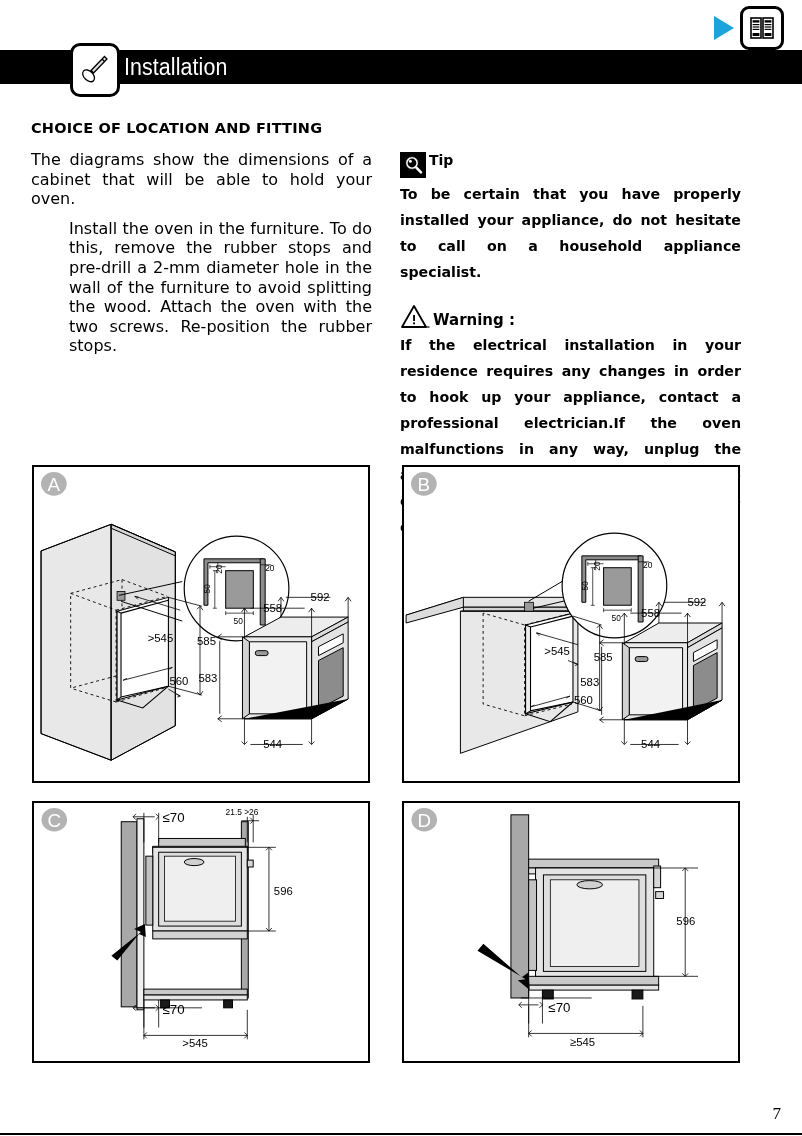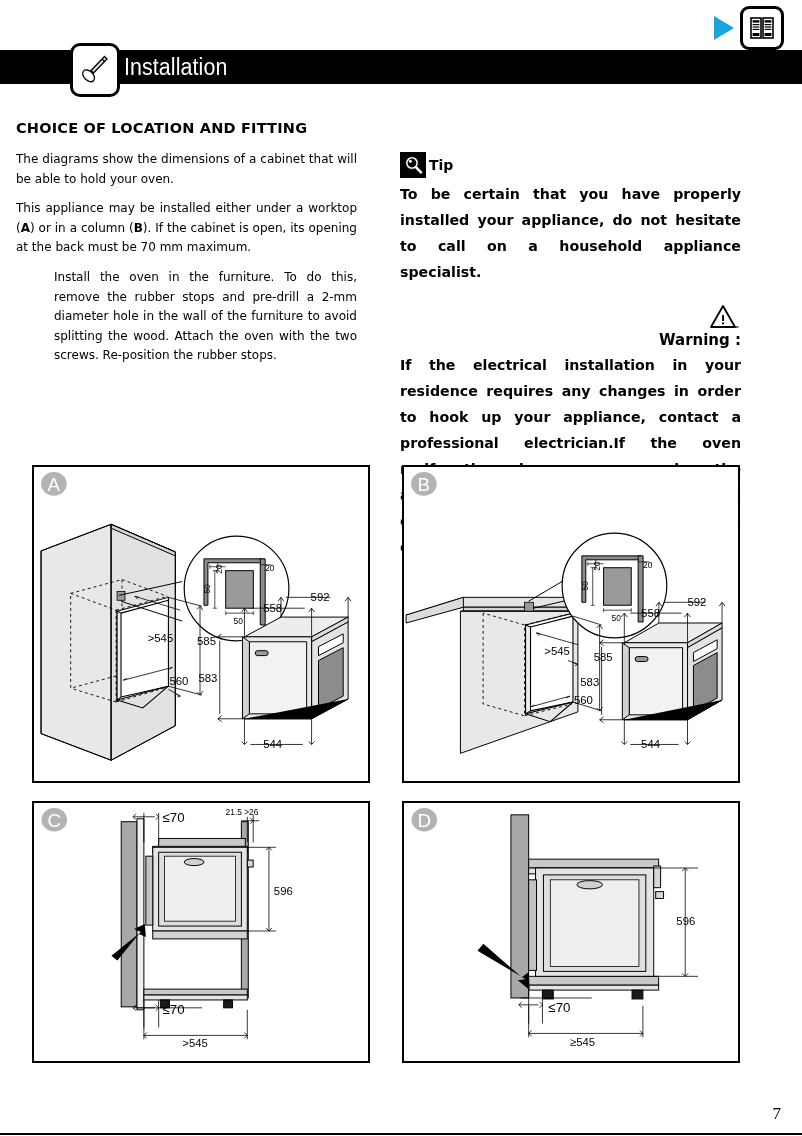--- a/index.html
+++ b/index.html
@@ -12,30 +12,30 @@
   .nav-icons{position:absolute;right:18px;top:6px;display:flex;align-items:center;gap:6px;}
   .play-tri{width:0;height:0;border-left:20px solid #1aa3dd;border-top:12px solid transparent;border-bottom:12px solid transparent;}
   .book-btn{width:38px;height:38px;border:3px solid #000;border-radius:9px;background:#fff;display:flex;align-items:center;justify-content:center;}
   
   .header-band{position:absolute;left:0;top:50px;width:802px;height:34px;background:#000;}
   .header-tool{position:absolute;left:70px;top:43px;width:44px;height:48px;border:3px solid #000;border-radius:10px;background:#fff;display:flex;align-items:center;justify-content:center;}
   .header-title{position:absolute;left:124px;top:50px;height:34px;display:flex;align-items:center;
     color:#fff;font-size:23px;font-weight:400;letter-spacing:.1px;
     font-family:"Liberation Sans",sans-serif;transform:scaleX(.93);transform-origin:left center;}
   
-  .col-left{position:absolute;left:16px;top:120px;width:341px;}
+  .col-left{position:absolute;left:31px;top:120px;width:341px;}
   .col-right{position:absolute;left:400px;top:152px;width:341px;}
   .sec-title{font-size:14.5px;font-weight:bold;letter-spacing:.2px;margin:0 0 14px 0;}
-  .para{font-size:12px;line-height:19.6px;text-align:justify;margin:0 0 10px 0;}
+  .para{font-size:16px;line-height:19.6px;text-align:justify;margin:0 0 10px 0;}
   .para.last{margin-bottom:0;margin-left:38px;}
   .para b{font-weight:bold;}
-  .tip-row{display:flex;align-items:center;gap:3px;margin-bottom:3px;}
+  .tip-row{display:flex;align-items:flex-start;gap:3px;margin-bottom:3px;}
   .tip-ico{width:26px;height:26px;background:#000;display:flex;align-items:center;justify-content:center;flex:0 0 auto;}
   .tip-lbl{font-size:14px;font-weight:bold;padding-bottom:1px;}
-  .warn-row{display:flex;align-items:flex-end;gap:1px;margin:0 0 2px 0;flex-direction:column;}
+  .warn-row{display:flex;align-items:flex-end;gap:1px;margin:0 0 2px 0;}
   .warn-ico{width:32px;height:27px;flex:0 0 auto;}
   .warn-lbl{font-size:15px;font-weight:bold;padding-bottom:1px;}
   .bold-para{font-size:14.2px;line-height:26px;font-weight:bold;text-align:justify;margin:0;}
   .gap{height:18px;}
   
   .panel{position:absolute;border:2px solid #000;background:#fff;box-sizing:border-box;}
   #panel-a{left:32px;top:465px;width:338px;height:318px;}
   #panel-b{left:402px;top:465px;width:338px;height:318px;}
   #panel-c{left:32px;top:801px;width:338px;height:262px;}
   #panel-d{left:402px;top:801px;width:338px;height:262px;}
@@ -81,21 +81,20 @@
       <ellipse cx="8.6" cy="23.8" rx="4.6" ry="7" transform="rotate(-45 8.6 23.8)" fill="#fff"></ellipse>
       <path d="M11 18.5 L13.5 21"></path>
     </g>
   </svg>
 </div>
 <div class="header-title">Installation</div>
 
 <div class="col-left">
   <div class="sec-title">CHOICE OF LOCATION AND  FITTING</div>
   <p class="para">The diagrams show the dimensions of a cabinet that will be able to hold your oven.</p>
-  <p class="para"><span>This appliance may be installed either under a worktop (</span><b>A</b><span>) or in a column (</span><b>B</b><span>). If the cabinet is open, its opening at the back must be 70 mm maximum.</span></p>
   <p class="para last">Install the oven in the furniture. To do this, remove the rubber stops and pre-drill a 2-mm diameter hole in the wall of the furniture to avoid splitting the wood. Attach the oven with the two screws. Re-position the rubber stops.</p>
 </div>
 
 <div class="col-right">
   <div class="tip-row">
     <div class="tip-ico">
       <svg width="24" height="24" viewBox="0 0 24 24">
         <circle cx="11" cy="10" r="6.4" fill="#fff" stroke="#000" stroke-width="1"></circle>
         <circle cx="11" cy="10" r="4.4" fill="#000"></circle>
         <circle cx="9.4" cy="8.2" r="1.5" fill="#fff"></circle>

